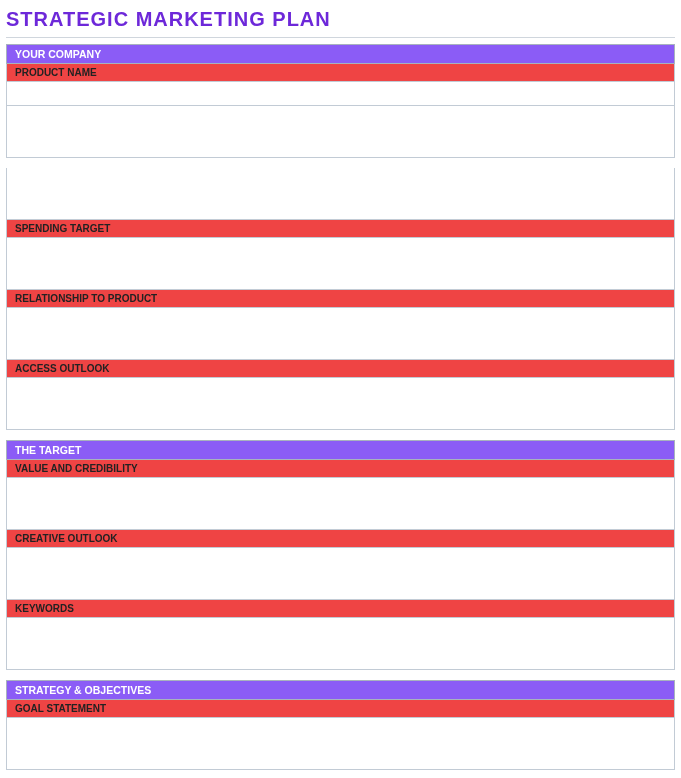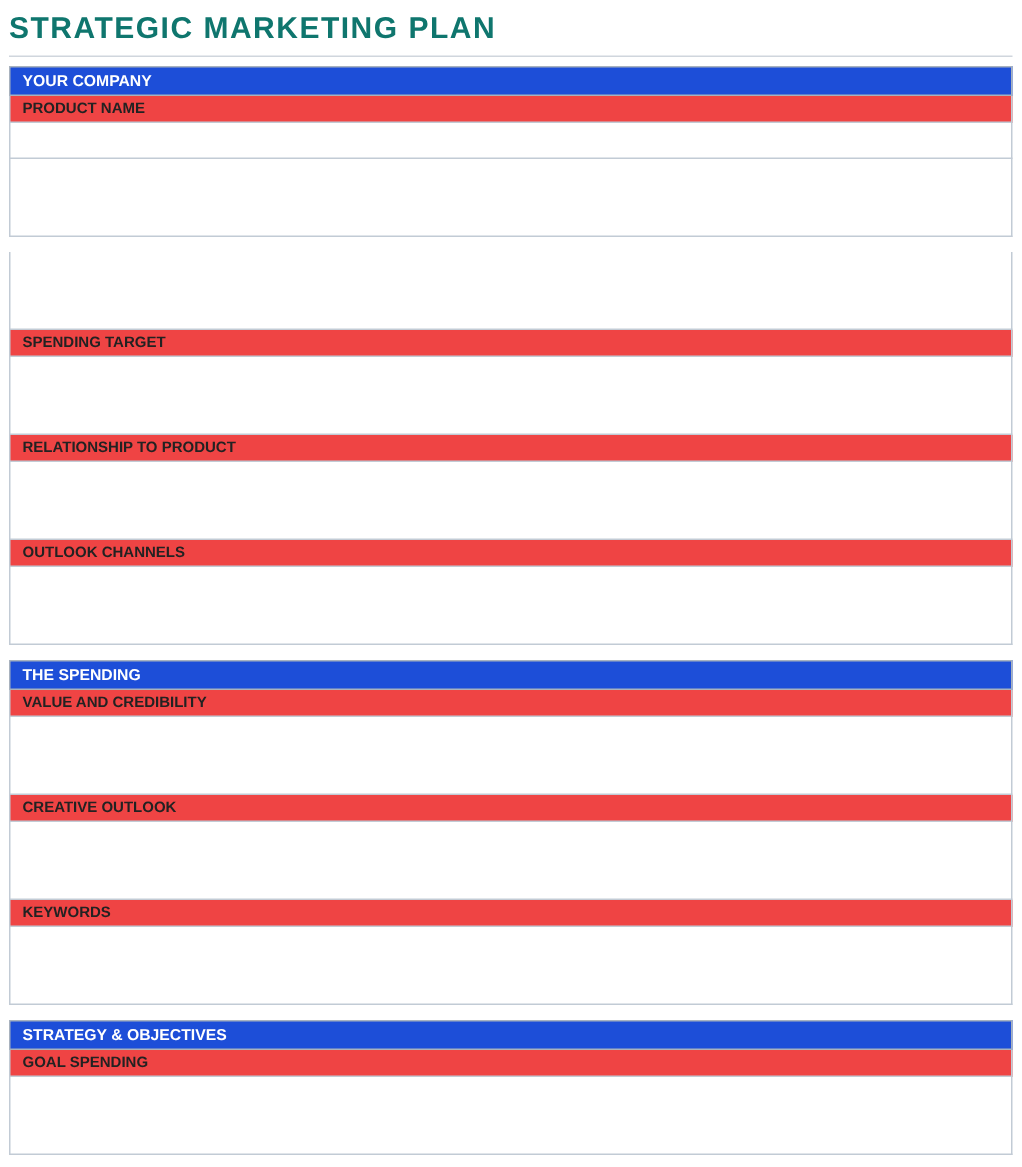--- a/index.html
+++ b/index.html
@@ -8,27 +8,27 @@
     background: #ffffff;
     width: 681px;
   }
   .page {
     padding: 4px 6px 0 6px;
   }
   .title {
     font-size: 20px;
     font-weight: 700;
     letter-spacing: 1px;
-    color: #0f766e;
+    color: #6d28d9;
     padding: 4px 0 6px 0;
     border-bottom: 1px solid #d0d6dd;
     margin-bottom: 6px;
   }
   .section-header {
-    background: #1d4ed8;
+    background: #8b5cf6;
     color: #ffffff;
     font-size: 10.5px;
     font-weight: 700;
     padding: 3px 8px;
     border: 1px solid #a8b2be;
   }
   .field-label {
     background: #ef4444;
     color: #222;
     font-size: 10px;
@@ -64,31 +64,31 @@
   <div class="field-body"></div>
   <div class="field-body tall"></div>
 
   <div class="gap"></div>
 
   <div class="field-body tall"></div>
   <div class="field-label">SPENDING TARGET</div>
   <div class="field-body tall"></div>
   <div class="field-label">RELATIONSHIP TO PRODUCT</div>
   <div class="field-body tall"></div>
-  <div class="field-label">OUTLOOK CHANNELS</div>
+  <div class="field-label">ACCESS OUTLOOK</div>
   <div class="field-body tall"></div>
 
   <div class="gap"></div>
 
-  <div class="section-header">THE SPENDING</div>
+  <div class="section-header">THE TARGET</div>
   <div class="field-label">VALUE AND CREDIBILITY</div>
   <div class="field-body tall"></div>
   <div class="field-label">CREATIVE OUTLOOK</div>
   <div class="field-body tall"></div>
   <div class="field-label">KEYWORDS</div>
   <div class="field-body tall"></div>
 
   <div class="gap"></div>
 
   <div class="section-header">STRATEGY &amp; OBJECTIVES</div>
-  <div class="field-label">GOAL SPENDING</div>
+  <div class="field-label">GOAL STATEMENT</div>
   <div class="field-body tall"></div>
 </div>
 
 </body></html>

